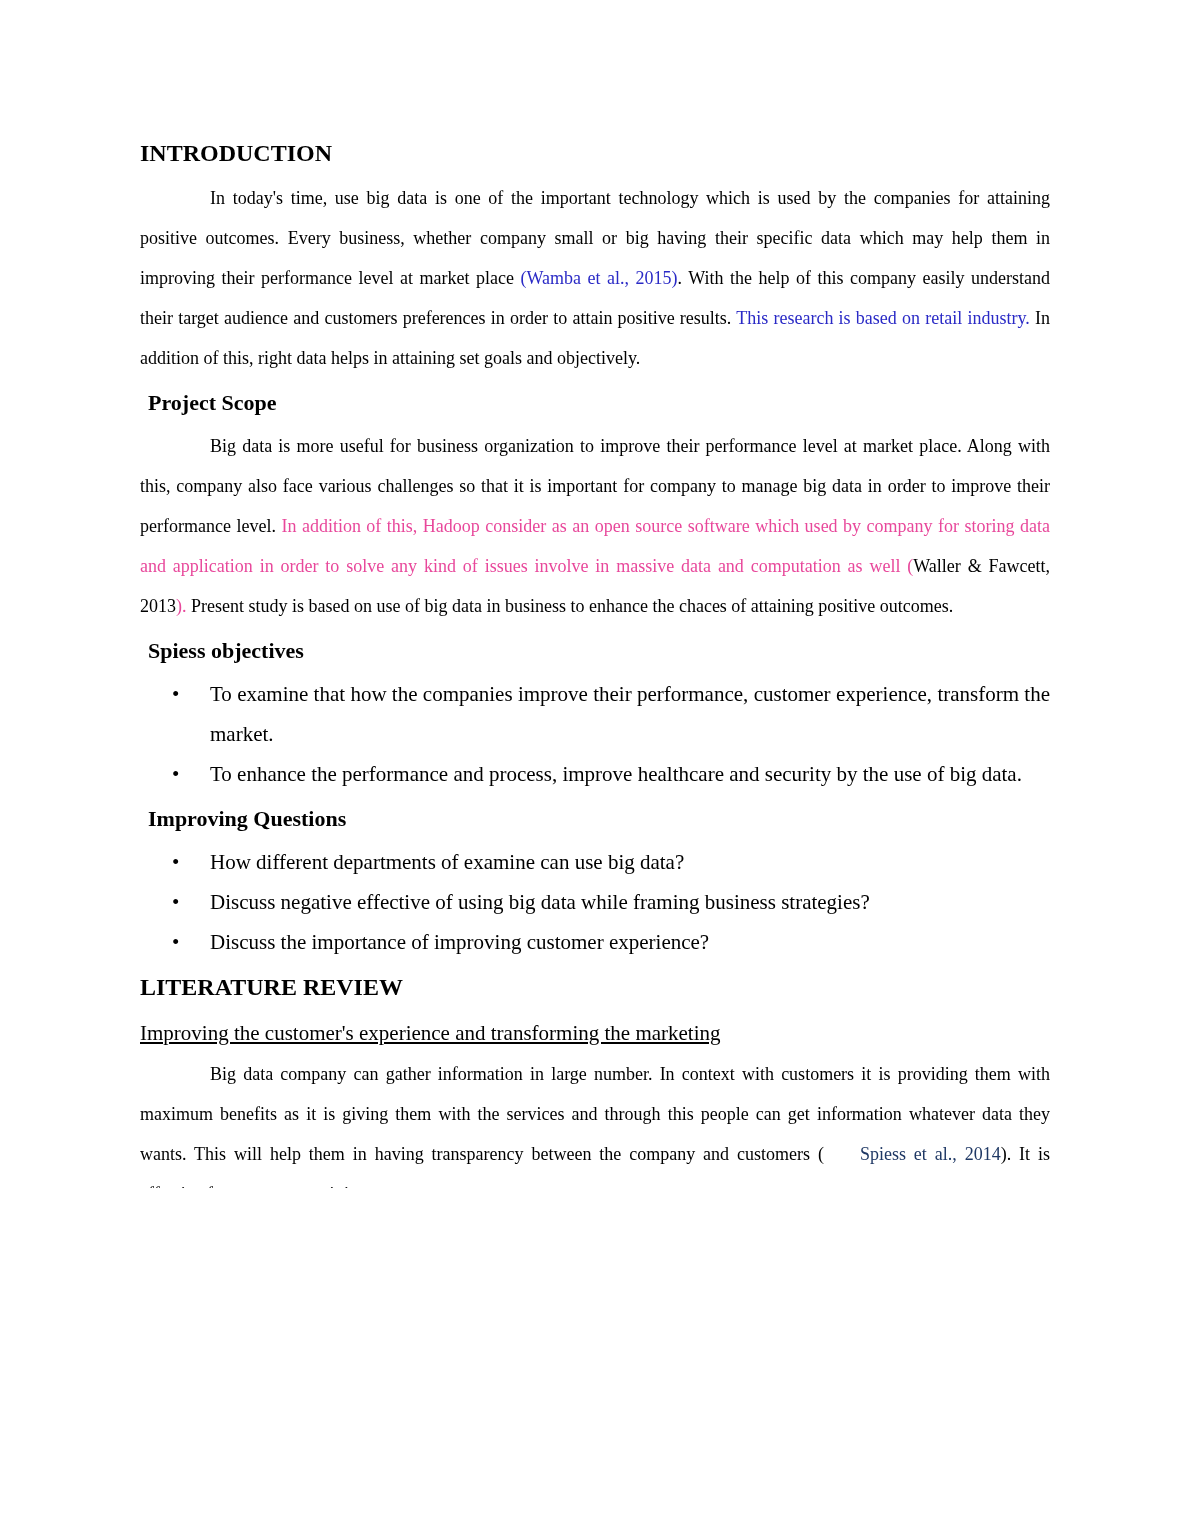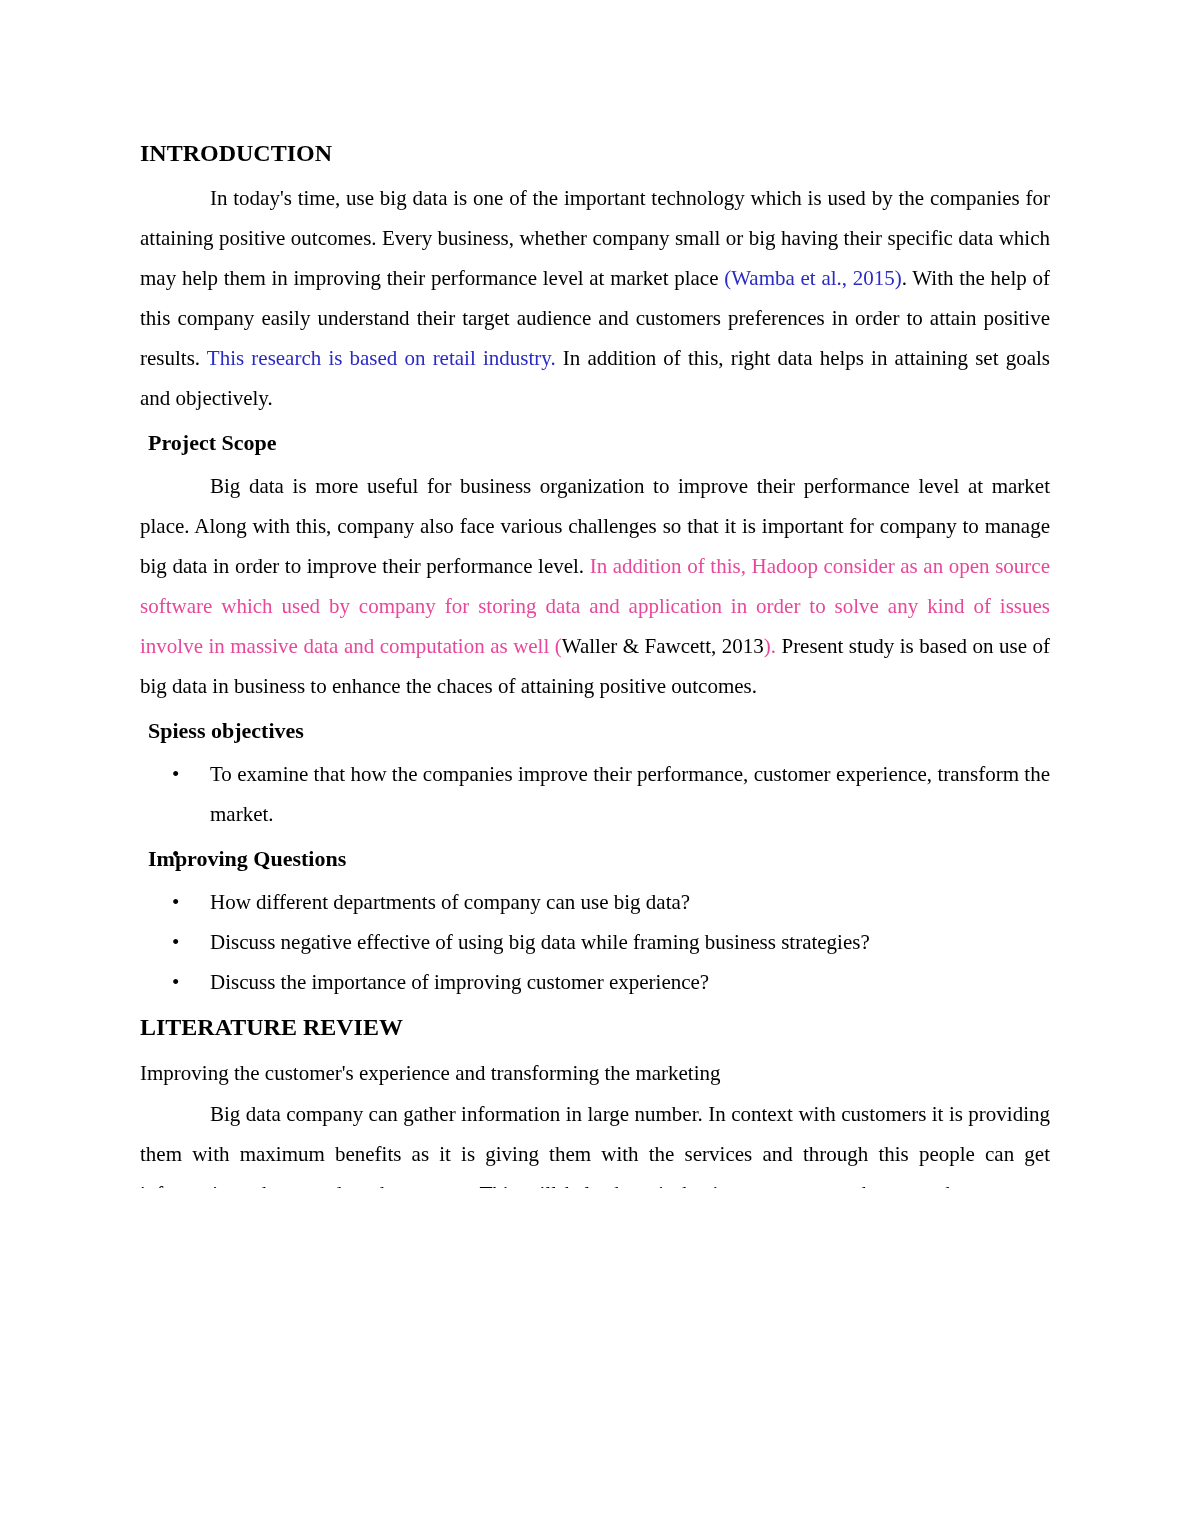--- a/index.html
+++ b/index.html
@@ -13,21 +13,21 @@
     width: 1190px;
     height: 1188px;
     margin: 0 auto;
     background: #ffffff;
     padding: 128px 140px 0 140px;
     font-family: "Liberation Serif", serif;
     color: #000000;
     overflow: hidden;
   }
   .body-text {
-    font-size: 21px;
+    font-size: 18px;
     line-height: 40px;
     text-align: justify;
   }
   .para {
     margin: 0;
     text-indent: 70px;
   }
   .h-major {
     font-size: 24px;
     font-weight: bold;
@@ -37,20 +37,21 @@
   .h-minor {
     font-size: 22px;
     font-weight: bold;
     line-height: 42px;
     margin: 4px 0 2px 8px;
   }
   .subheading {
     font-size: 21px;
     line-height: 42px;
     font-weight: normal;
+    text-decoration: underline;
     margin: 0;
   }
   ul.bullets {
     list-style: none;
     margin: 0;
     padding: 0;
   }
   ul.bullets li {
     position: relative;
     padding-left: 70px;
@@ -86,27 +87,27 @@
   <p class="body-text para"><span>In today's time, use big data is one of the important technology which is used by the companies for attaining positive outcomes. Every business, whether company small or big having their specific data which may help them in improving their performance level at market place </span><span class="run-blue">(Wamba et al., 2015)</span><span>. With the help of this company easily understand their target audience and customers preferences in order to attain positive results. </span><span class="run-blue">This research is based on retail industry.</span><span> In addition of this, right data helps in attaining set goals and objectively.</span></p>
 
   <h2 class="h-minor">Project Scope</h2>
 
   <p class="body-text para"><span>Big data is more useful for business organization to improve their performance level at market place. Along with this, company also face various challenges so that it is important for company to manage big data in order to improve their performance level. </span><span class="run-pink">In addition of this, Hadoop consider as an open source software which used by company for storing data and application in order to solve any kind of issues involve in massive data and computation as well (</span><span>Waller &amp; Fawcett, 2013</span><span class="run-pink">).</span><span> Present study is based on use of big data in business to enhance the chaces of attaining positive outcomes.</span></p>
 
   <h2 class="h-minor">Spiess objectives</h2>
 
   <ul class="bullets">
     <li><span class="bullet">•</span><span>To examine that how the companies improve their performance, customer experience, transform the market.</span></li>
-    <li><span class="bullet">•</span></li>
+    <li><span class="bullet">•</span><span>To enhance the performance and process, improve healthcare and security by the use of big data.</span></li>
   </ul>
 
   <h2 class="h-minor">Improving Questions</h2>
 
   <ul class="bullets">
-    <li><span class="bullet">•</span><span>How different departments of company can use big data?</span></li>
+    <li><span class="bullet">•</span><span>How different departments of examine can use big data?</span></li>
     <li><span class="bullet">•</span><span>Discuss negative effective of using big data while framing business strategies?</span></li>
     <li><span class="bullet">•</span><span>Discuss the importance of improving customer experience?</span></li>
   </ul>
 
   <h1 class="h-major">LITERATURE REVIEW</h1>
 
   <h3 class="subheading">Improving the customer's experience and transforming the marketing</h3>
 
   <p class="body-text para"><span>Big data company can gather information in large number. In context with customers it is providing them with maximum benefits as it is giving them with the services and through this people can get information whatever data they wants. This will help them in having transparency between the company and customers (</span><span class="run-navy">Spiess et al., 2014</span><span>). It is effective for customers as it is</span></p>
 

